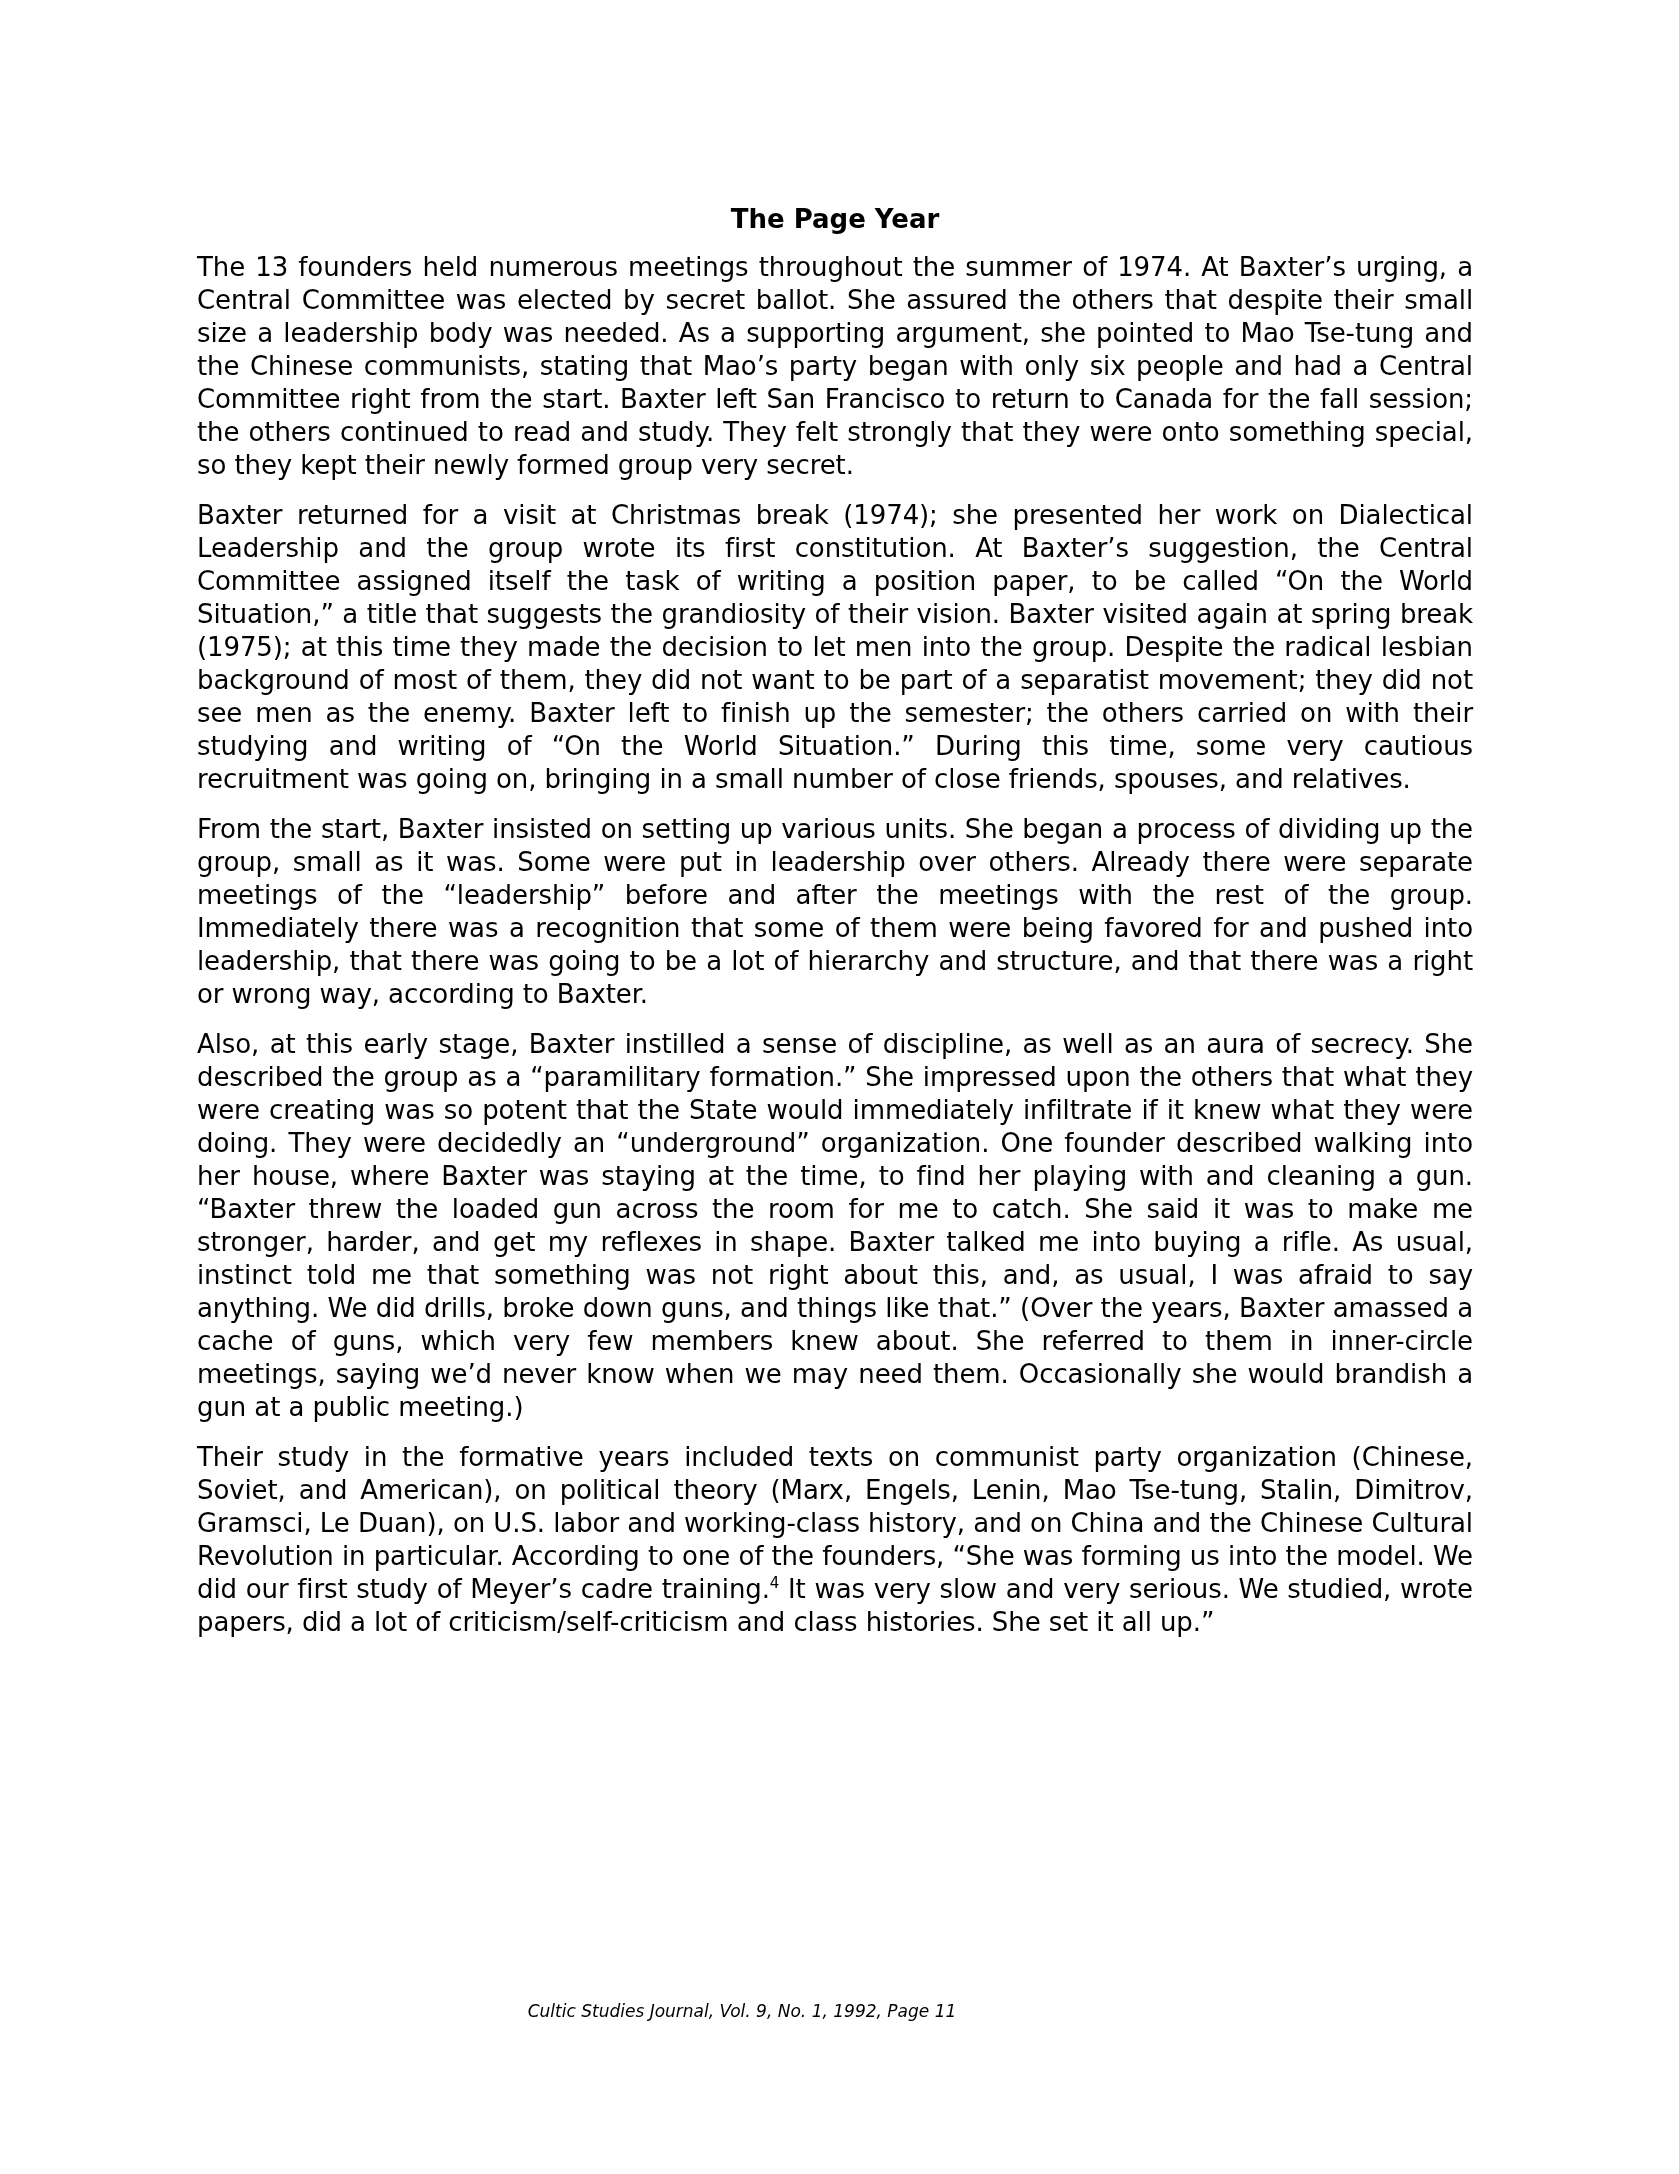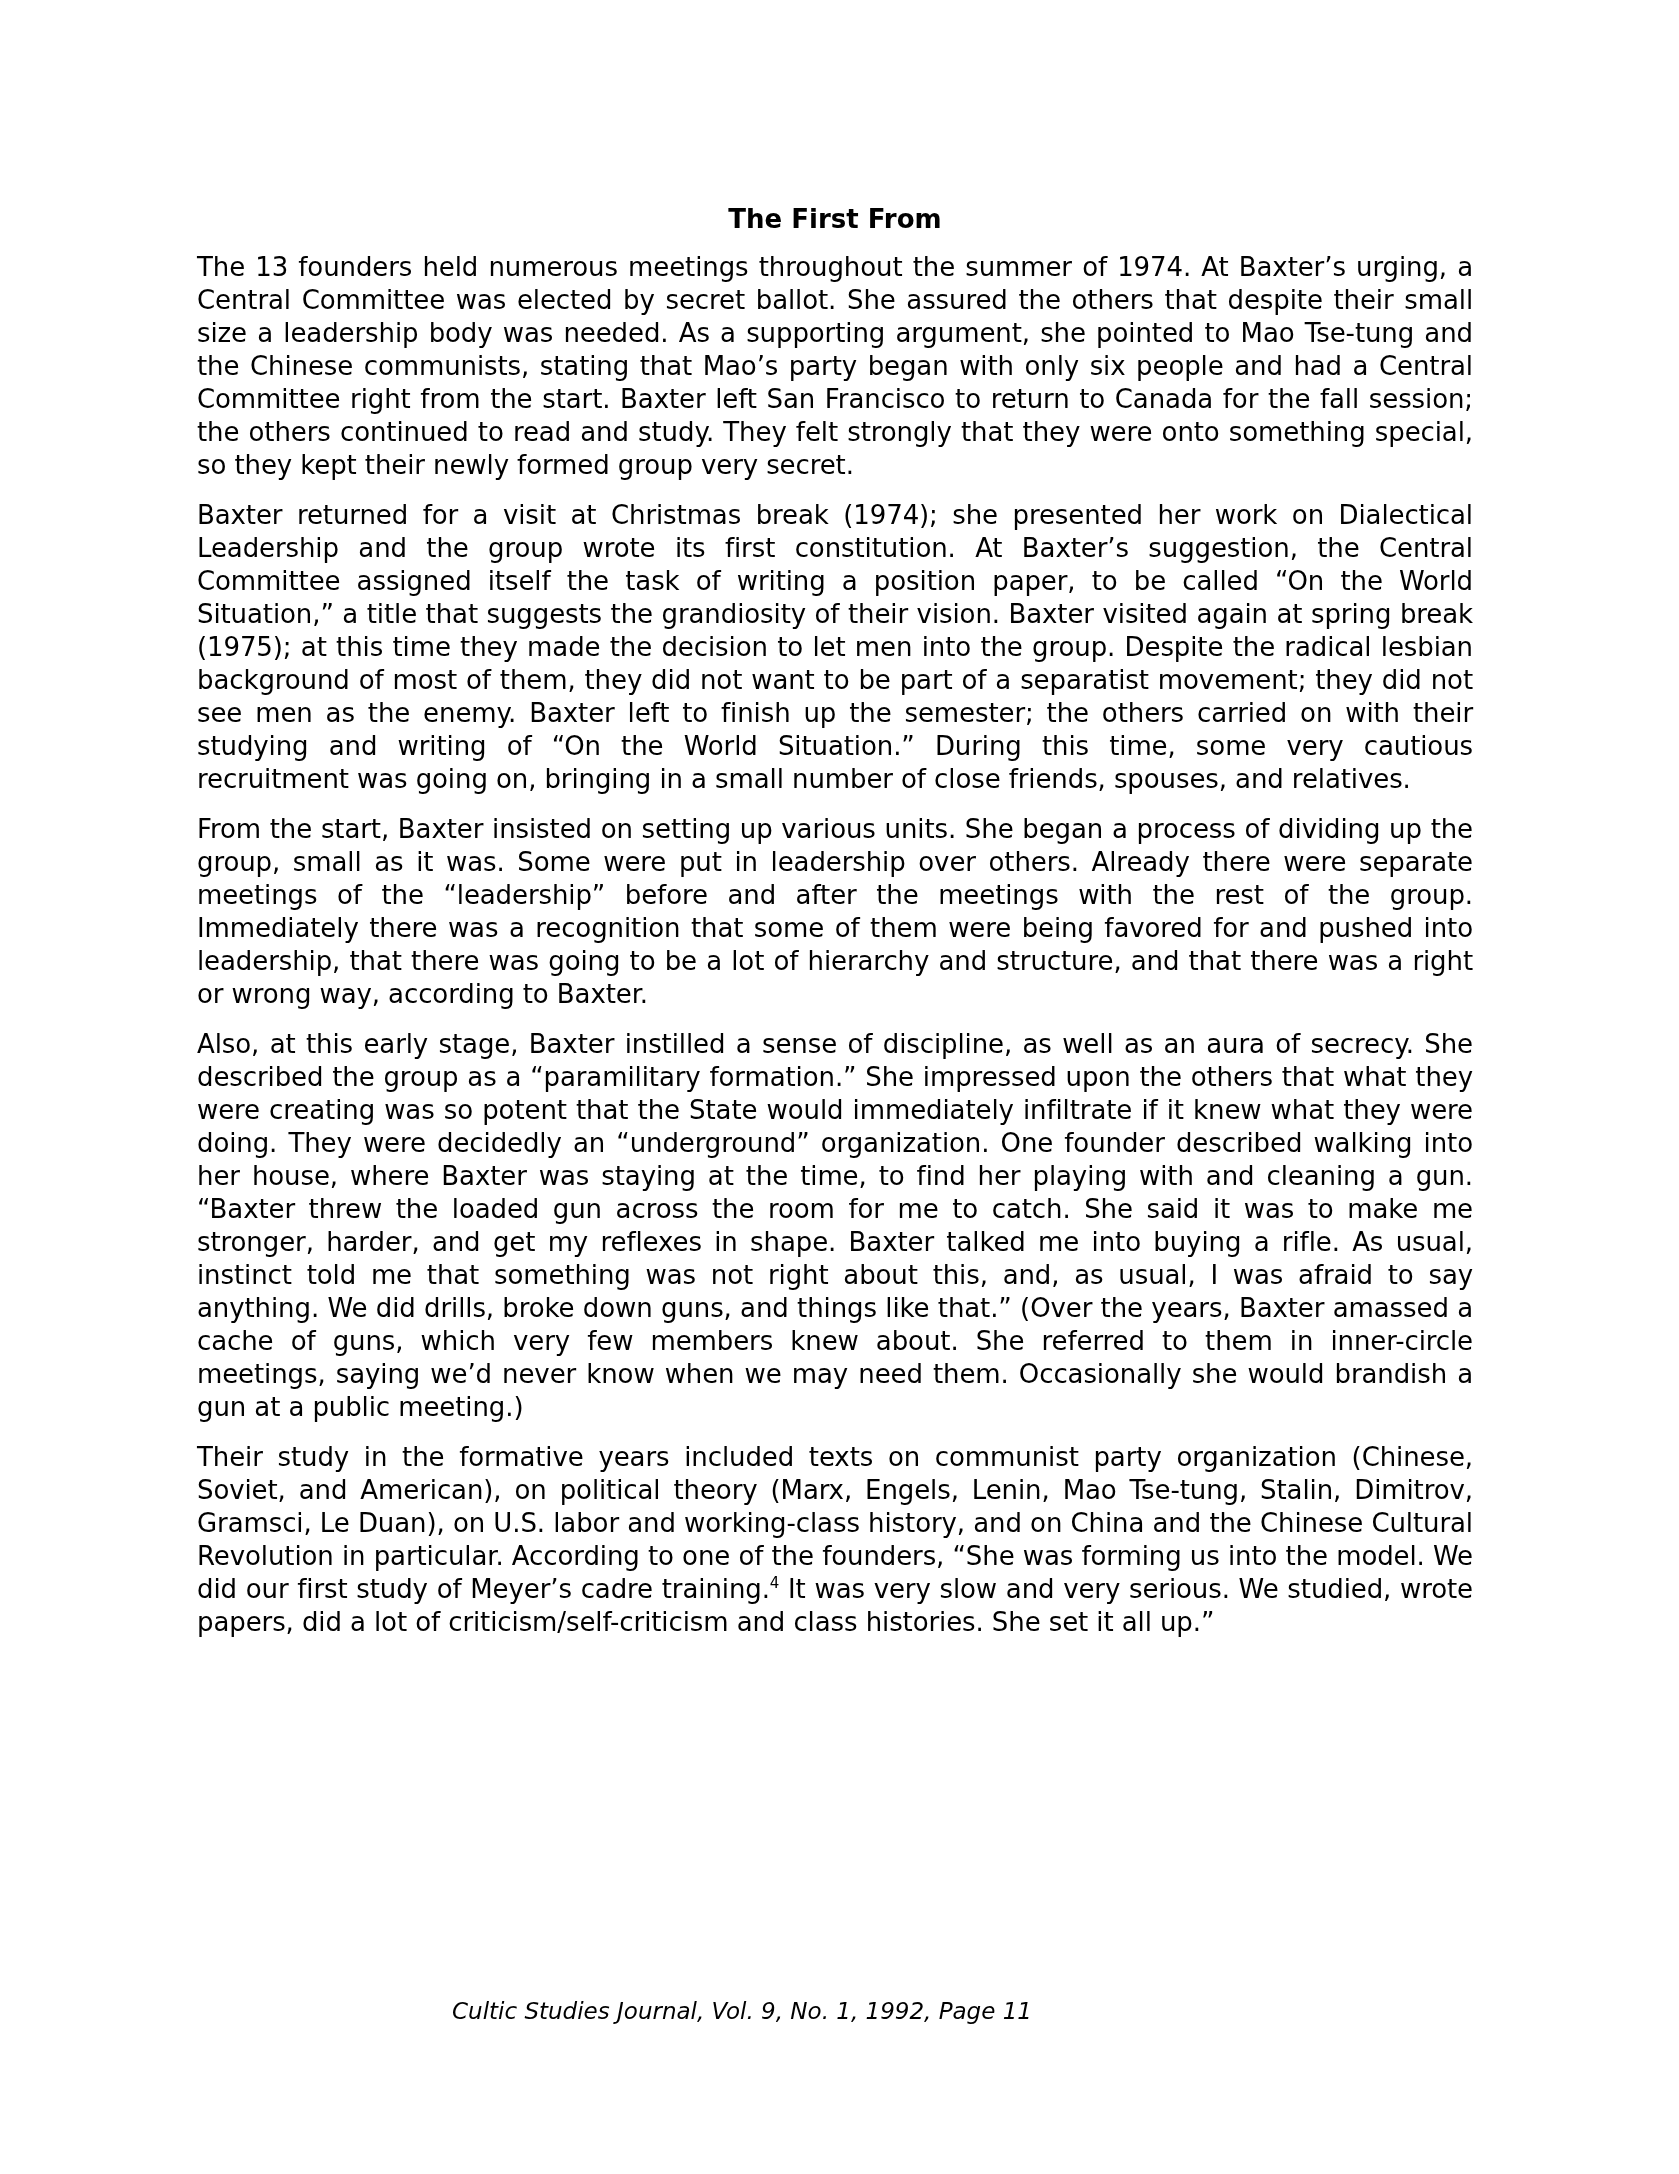--- a/index.html
+++ b/index.html
@@ -40,31 +40,31 @@
       font-size: 15px;
       line-height: 0;
       vertical-align: super;
     }
     .footer {
       position: absolute;
       left: 0;
       width: 1484px;
       top: 1997px;
       text-align: center;
-      font-size: 23px;
+      font-size: 17px;
       font-style: italic;
       line-height: 28px;
     }
   </style>
 </head>
 <body>
 
 <div class="page">
 
-  <h2 class="section-heading">The First From</h2>
+  <h2 class="section-heading">The Page Year</h2>
 
   <p class="body-para">The 13 founders held numerous meetings throughout the summer of 1974. At Baxter’s urging, a Central Committee was elected by secret ballot. She assured the others that despite their small size a leadership body was needed. As a supporting argument, she pointed to Mao Tse-tung and the Chinese communists, stating that Mao’s party began with only six people and had a Central Committee right from the start. Baxter left San Francisco to return to Canada for the fall session; the others continued to read and study. They felt strongly that they were onto something special, so they kept their newly formed group very secret.</p>
   <p class="body-para">Baxter returned for a visit at Christmas break (1974); she presented her work on Dialectical Leadership and the group wrote its first constitution. At Baxter’s suggestion, the Central Committee assigned itself the task of writing a position paper, to be called “On the World Situation,” a title that suggests the grandiosity of their vision. Baxter visited again at spring break (1975); at this time they made the decision to let men into the group. Despite the radical lesbian background of most of them, they did not want to be part of a separatist movement; they did not see men as the enemy. Baxter left to finish up the semester; the others carried on with their studying and writing of “On the World Situation.” During this time, some very cautious recruitment was going on, bringing in a small number of close friends, spouses, and relatives.</p>
   <p class="body-para">From the start, Baxter insisted on setting up various units. She began a process of dividing up the group, small as it was. Some were put in leadership over others. Already there were separate meetings of the “leadership” before and after the meetings with the rest of the group. Immediately there was a recognition that some of them were being favored for and pushed into leadership, that there was going to be a lot of hierarchy and structure, and that there was a right or wrong way, according to Baxter.</p>
   <p class="body-para">Also, at this early stage, Baxter instilled a sense of discipline, as well as an aura of secrecy. She described the group as a “paramilitary formation.” She impressed upon the others that what they were creating was so potent that the State would immediately infiltrate if it knew what they were doing. They were decidedly an “underground” organization. One founder described walking into her house, where Baxter was staying at the time, to find her playing with and cleaning a gun. “Baxter threw the loaded gun across the room for me to catch. She said it was to make me stronger, harder, and get my reflexes in shape. Baxter talked me into buying a rifle. As usual, instinct told me that something was not right about this, and, as usual, I was afraid to say anything. We did drills, broke down guns, and things like that.” (Over the years, Baxter amassed a cache of guns, which very few members knew about. She referred to them in inner-circle meetings, saying we’d never know when we may need them. Occasionally she would brandish a gun at a public meeting.)</p>
 
   <p class="body-para"><span>Their study in the formative years included texts on communist party organization (Chinese, Soviet, and American), on political theory (Marx, Engels, Lenin, Mao Tse-tung, Stalin, Dimitrov, Gramsci, Le Duan), on U.S. labor and working-class history, and on China and the Chinese Cultural Revolution in particular. According to one of the founders, “She was forming us into the model. We did our first study of Meyer’s cadre training.</span><sup class="footnote-ref">4</sup><span> It was very slow and very serious. We studied, wrote papers, did a lot of criticism/self-criticism and class histories. She set it all up.”</span></p>
 </div>
 
 <div class="footer">Cultic Studies Journal, Vol. 9, No. 1, 1992, Page 11</div>

